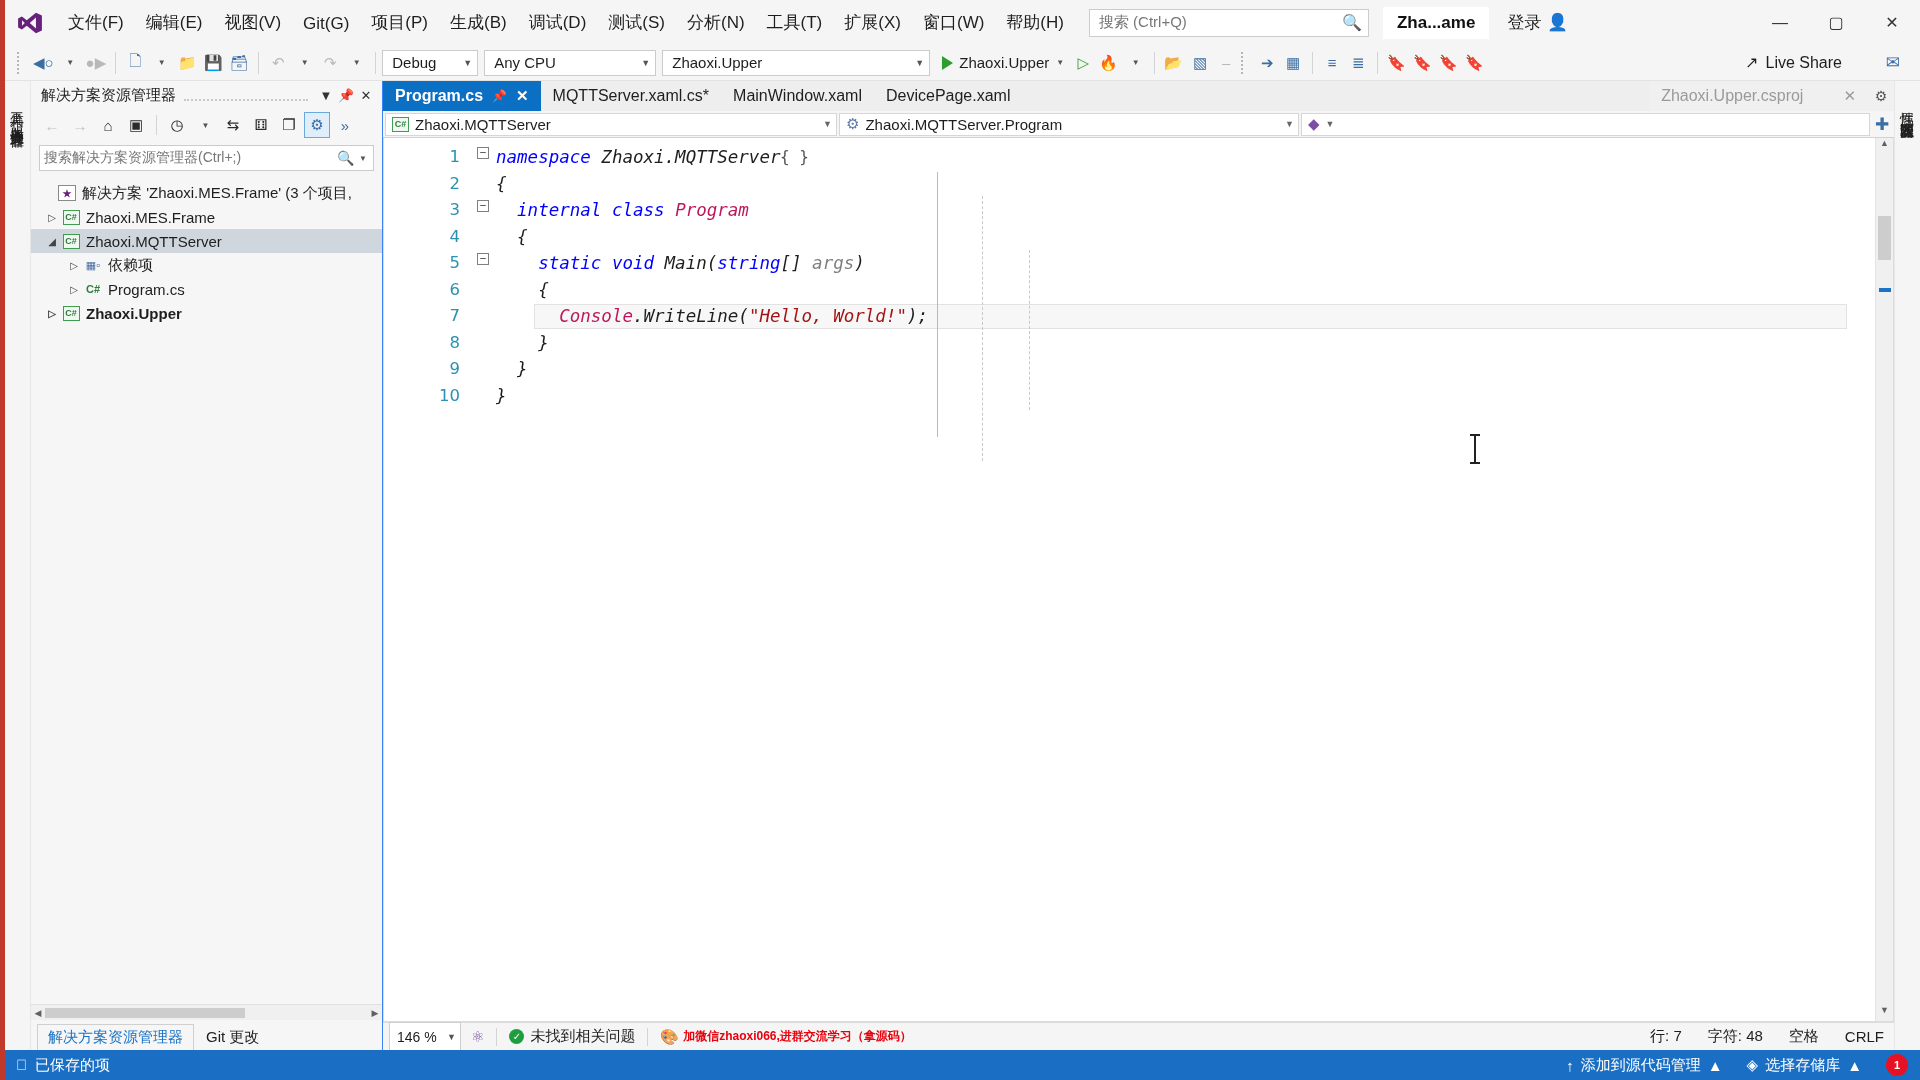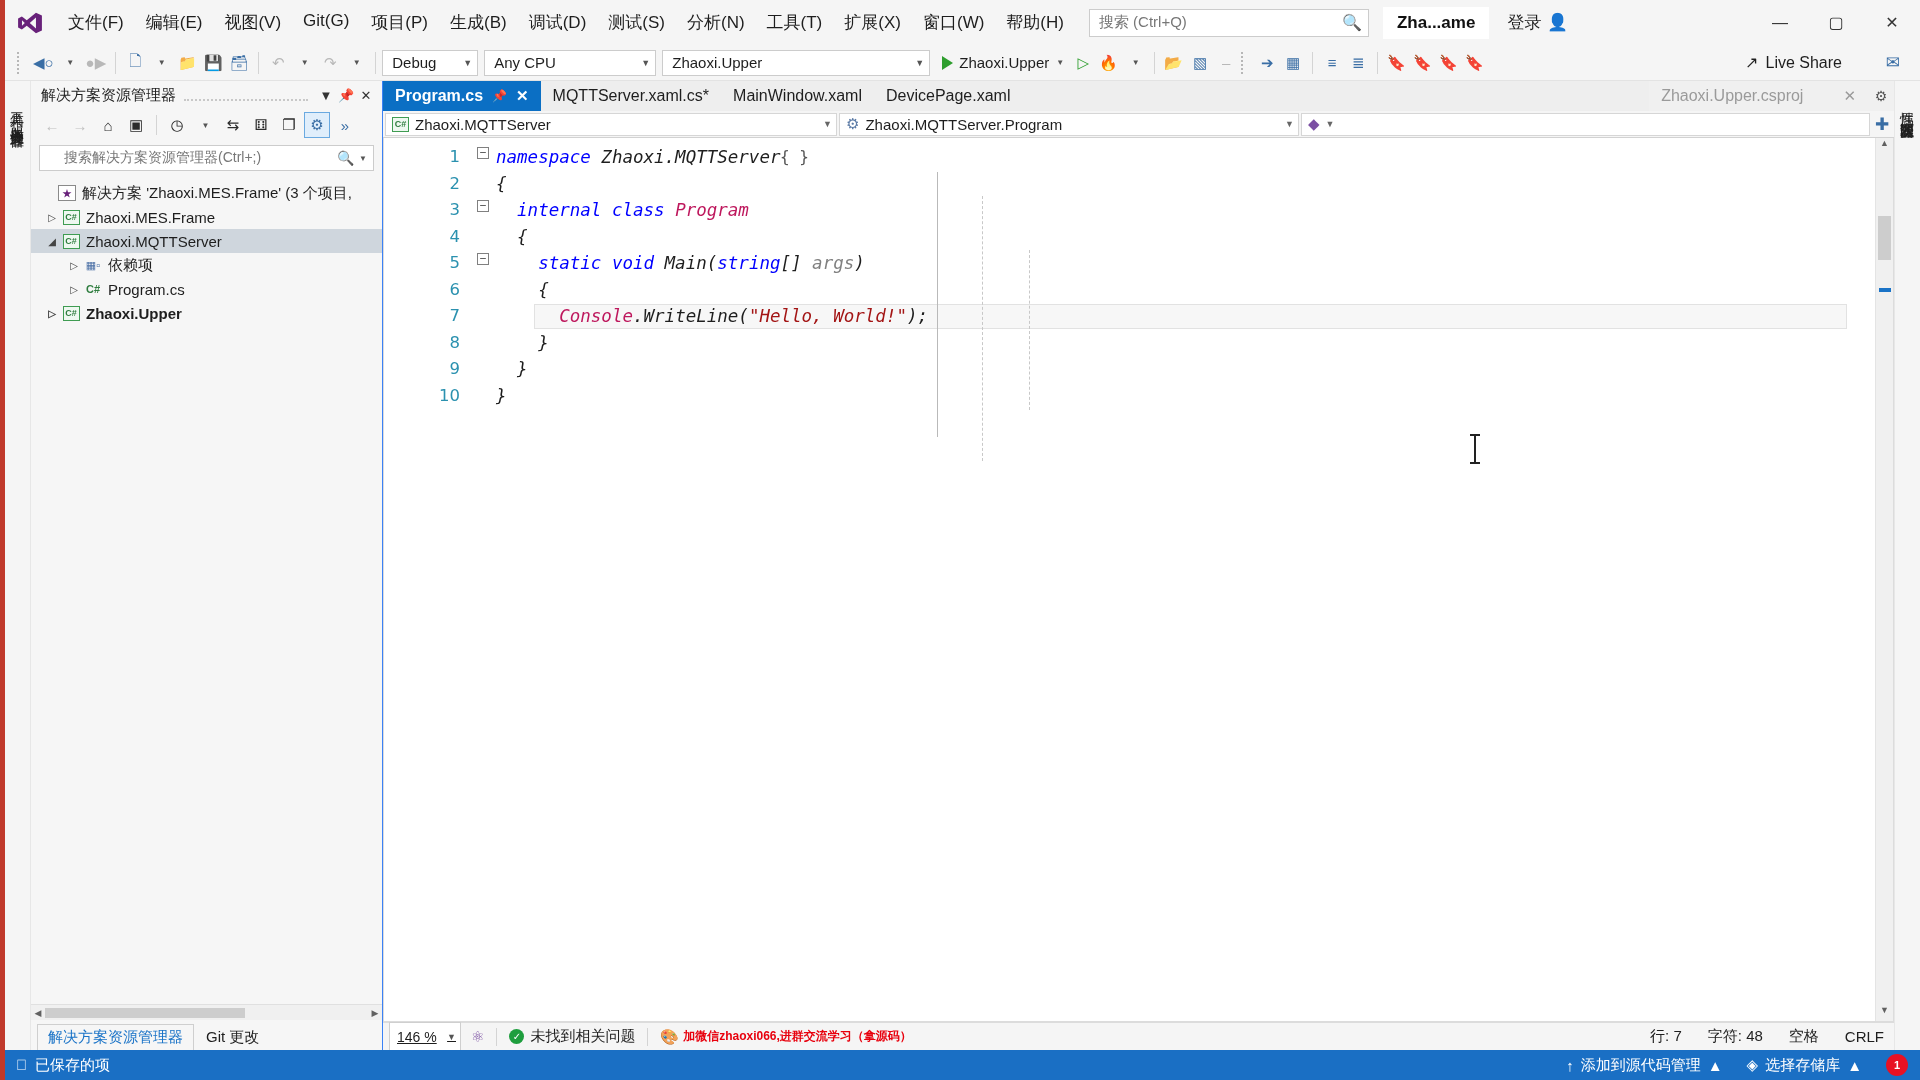--- a/index.html
+++ b/index.html
@@ -25,21 +25,21 @@
     display: flex; align-items: center;
     padding-left: 8px;
     position: relative;
   }
   .vs-logo {
     width: 34px; height: 34px;
     display: flex; align-items: center; justify-content: center;
     margin-right: 10px;
   }
   .vs-logo svg { width: 26px; height: 26px; }
-  .menubar { display: flex; align-items: flex-start; }
+  .menubar { display: flex; align-items: flex-end; }
   .menu-item {
     padding: 6px 11px;
     font-size: 17px;
     color: #1e1e1e;
     white-space: nowrap;
     cursor: default;
   }
   .tb-search {
     margin-left: 14px;
     width: 280px; height: 28px;
@@ -170,21 +170,21 @@
     display: flex; align-items: center; justify-content: center;
     font-size: 15px; color: #3a6ea5;
   }
   .sxb.dis { color: #c0c0c0; }
   .sxb.dark { color: #2b2b2b; }
   .sxb.sel { border: 1px solid #6aa9e0; background: #e0eefb; }
   .sxsep { width: 1px; height: 20px; background: #d4d4d4; margin: 0 5px; }
   .sx-search {
     margin: 4px 8px 2px 8px;
     height: 26px; background: #fff; border: 1px solid #ccc;
-    display: flex; align-items: center; padding: 0 6px 0 24px;
+    display: flex; align-items: center; padding: 0 6px 0 4px;
     font-size: 14px; color: #777;
   }
   .sx-search .ph { flex: 1; }
   .tree { flex: 1; overflow: hidden; padding-top: 8px; background: #f6f6f6; }
   .trow {
     display: flex; align-items: center;
     height: 24px; font-size: 15px; color: #1e1e1e;
     padding-right: 6px; white-space: nowrap;
   }
   .trow.sel { background: #cfd6dd; }
@@ -333,21 +333,21 @@
   }
 
   
   .ed-status {
     height: 28px; display: flex; align-items: center;
     background: #f5f5f5; font-size: 15px; color: #1e1e1e;
     border-top: 1px solid #dcdcdc; padding-left: 6px; position: relative;
   }
   .zoomsel {
     width: 72px; height: 30px; background: #fff; border: 1px solid #cfcfcf;
-    display: flex; align-items: center; padding: 0 4px 0 7px; font-size: 14px; text-decoration: underline;
+    display: flex; align-items: center; padding: 0 4px 0 7px; font-size: 14px;
   }
   .zoomsel .lbl { flex: 1; }
   .zoomsel .cv { font-size: 9px; color: #555; }
   .es-sep { width: 1px; height: 18px; background: #d4d4d4; margin: 0 12px; }
   .ok-dot {
     width: 15px; height: 15px; border-radius: 50%; background: #1e9e3e;
     color: #fff; font-size: 10px; display: flex; align-items: center;
     justify-content: center; margin-right: 6px;
   }
   .promo { color: #e8000d; font-weight: bold; font-size: 12px; }

